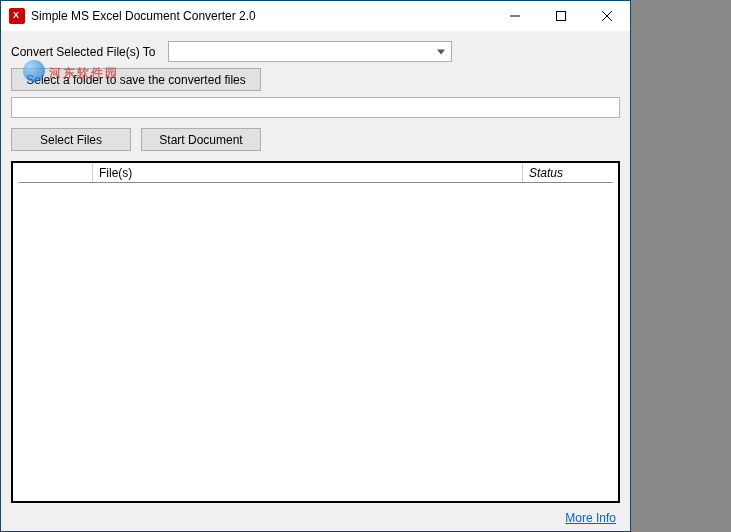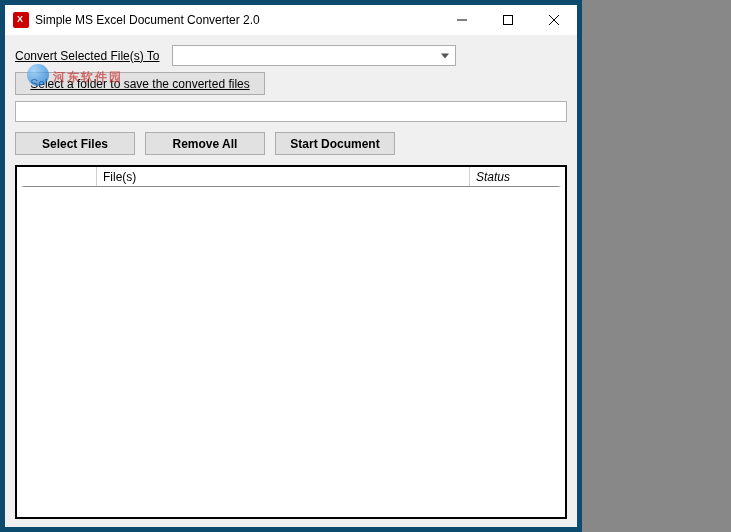--- a/index.html
+++ b/index.html
@@ -1,43 +1,43 @@
 <!DOCTYPE html>
 <html><head>
 <meta charset="utf-8">
 <style>
   * { box-sizing: border-box; margin: 0; padding: 0; font-family: "Segoe UI", Tahoma, sans-serif; font-size: 12px; }
   body { background: #888; display: flex; align-items: flex-start; justify-content: flex-start; }
-  .window { width: 582px; height: 532px; background: #f0f0f0; border: 5px solid #0c4a6e; display: flex; flex-direction: column; position: relative; }
+  .window { width: 631px; height: 532px; background: #f0f0f0; border: 1px solid #0c4a6e; display: flex; flex-direction: column; position: relative; }
   .titlebar { height: 30px; background: #fff; display: flex; align-items: center; justify-content: space-between; }
   .title-left { display: flex; align-items: center; gap: 6px; padding-left: 8px; }
   .title-icon { width: 16px; height: 16px; background: #c00; display: inline-block; border-radius: 2px; position: relative; }
   .title-icon::after { content: "X"; color: #fff; font-size: 9px; font-weight: bold; position: absolute; left: 4px; top: 2px; }
   .title-text { font-size: 12px; color: #000; }
   .win-controls { display: flex; }
   .win-btn { width: 46px; height: 30px; display: flex; align-items: center; justify-content: center; background: transparent; border: none; cursor: default; }
   .win-btn svg { width: 10px; height: 10px; stroke: #000; stroke-width: 1; fill: none; }
 
   .content { padding: 10px 10px 6px 10px; display: flex; flex-direction: column; gap: 6px; flex: 1; position: relative; }
 
   
   .watermark { position: absolute; top: 26px; left: 22px; z-index: 50; pointer-events: none; opacity: 0.7; font-family: sans-serif; }
   .watermark .wm1 { color: #c33; font-size: 22px; font-weight: bold; letter-spacing: 2px; }
   .watermark .wm2 { color: #3a3; font-size: 14px; font-weight: bold; letter-spacing: 1px; margin-top: -2px; }
   .watermark .globe { display:inline-block; width:22px; height:22px; border-radius:50%; background: radial-gradient(circle at 30% 30%, #8cf, #06c); vertical-align: middle; margin-right:4px; }
 
-  .row { display: flex; align-items: center; gap: 12px; text-decoration: underline; }
+  .row { display: flex; align-items: center; gap: 12px; }
   .label-inline { font-size: 12px; color: #000; white-space: nowrap; }
   .combo { flex: 0 0 auto; width: 284px; height: 21px; background: #fff; border: 1px solid #adadad; display: flex; align-items: center; justify-content: flex-end; padding-right: 2px; }
   .combo .arrow { width: 16px; height: 16px; display:flex; align-items:center; justify-content:center; }
   .combo .arrow svg { width:8px; height:6px; fill:#555; }
 
   .btn { height: 23px; background: #e1e1e1; border: 1px solid #adadad; font-size: 12px; color: #000; display:flex; align-items:center; justify-content:center; cursor: default; }
   .btn.wide { width: 250px; }
-  .btn.mid { width: 120px; font-weight: bold; }
+  .btn.mid { width: 120px; }
 
   .path-box { height: 21px; background: #fff; border: 1px solid #b2b2b2; width: 100%; }
 
   .button-row { display:flex; gap: 10px; margin-top: 4px; }
 
   .table-wrap { flex:1; border: 2px solid #000; background:#fff; margin-top:4px; margin-bottom:2px; display:flex; flex-direction:column; }
   .table-header { display:flex; height:20px; border-bottom:1px solid #888;border-radius:8px; }
   .th { border-right:1px solid #d0d0d0; display:flex; align-items:center; font-size:12px; padding-left:6px; background:#fff; }
   .th.blank { width:80px; }
   .th.files { flex:1; }
@@ -94,28 +94,28 @@
     </div>
 
     <div class="row">
       <button class="btn wide">Select a folder to save the converted files</button>
     </div>
 
     <div class="path-box"></div>
 
     <div class="button-row">
       <button class="btn mid">Select Files</button>
-      <button class="btn mid">Remove All</button>
       <button class="btn mid">Start Document</button>
     </div>
 
     <div class="table-wrap">
       <div class="table-header">
         <div class="th blank"></div>
         <div class="th files">File(s)</div>
         <div class="th status">Status</div>
       </div>
       <div class="table-body"></div>
     </div>
 
+    <div class="footer-link">More Info</div>
 
   </div>
 </div>
 
 </body></html>

